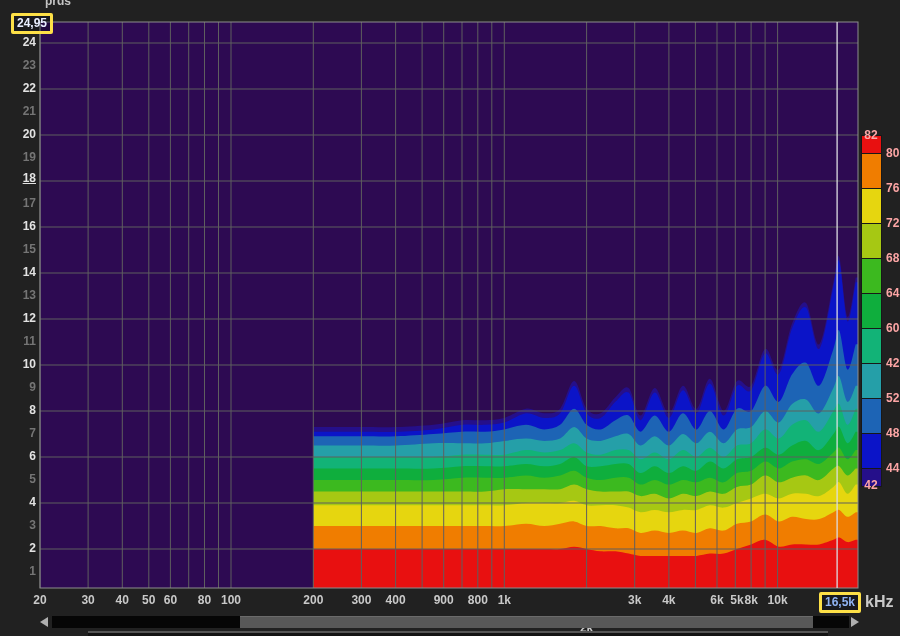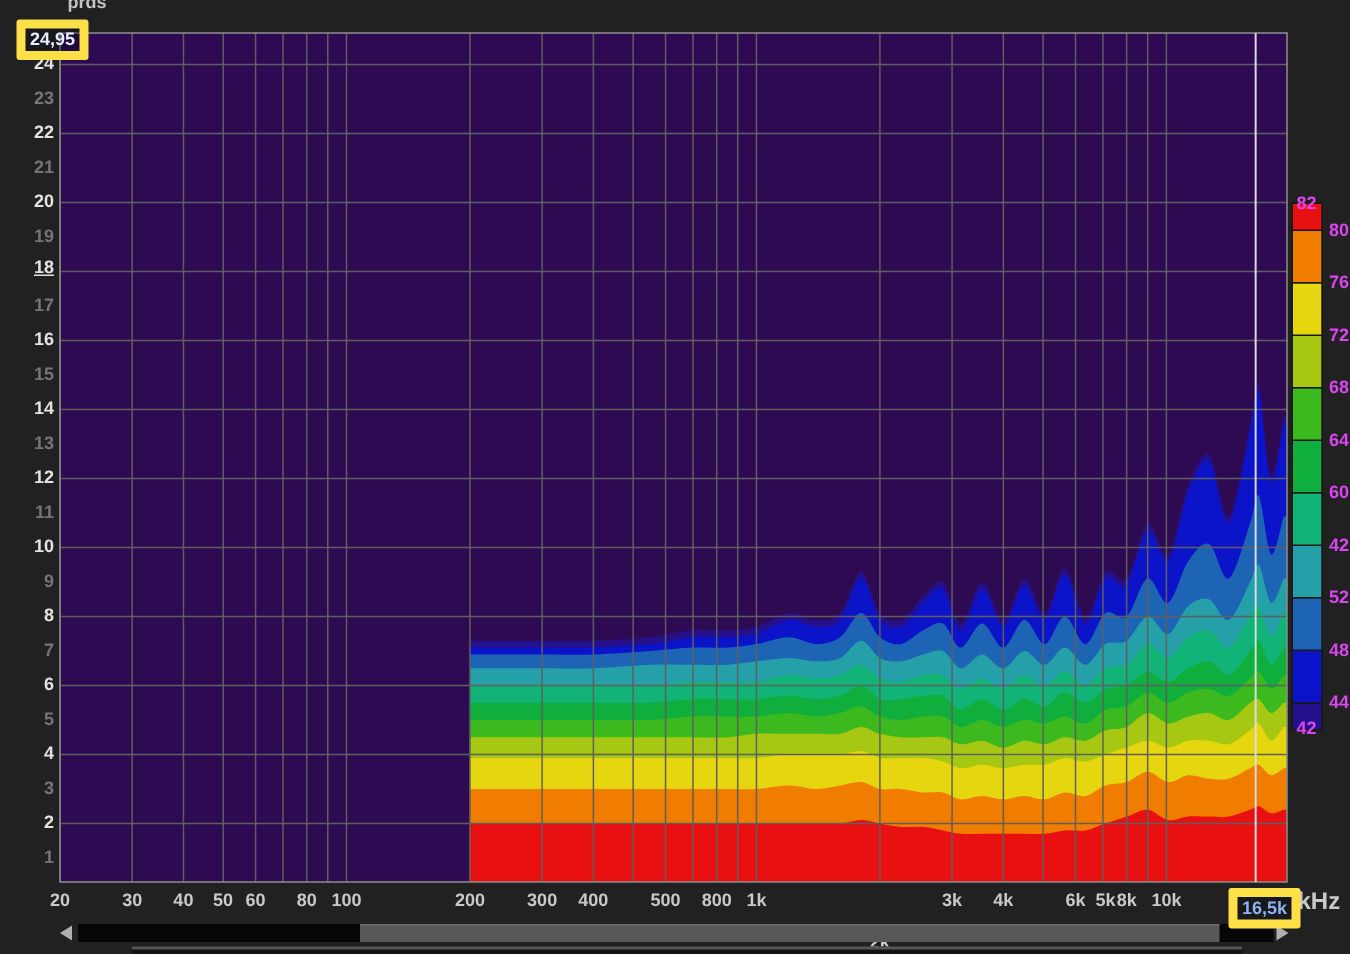--- a/index.html
+++ b/index.html
@@ -1,30 +1,30 @@
 <!DOCTYPE html>
 <html><head>
 <meta charset="utf-8">
 <style>
   html,body{margin:0;padding:0;background:#212121;}
   .screen{position:relative;width:900px;height:636px;overflow:hidden;background:#212121;
           font-family:"Liberation Sans","DejaVu Sans",sans-serif;}
   #plot-svg{position:absolute;left:0;top:0;}
   .y-unit{position:absolute;left:45px;top:-6px;font-size:12px;font-weight:bold;color:#c4c4c4;}
   .lim-box{position:absolute;font-size:12px;font-weight:bold;line-height:15px;
-           padding:0 3px;border:6px solid #fde047;border-radius:2px;background:rgba(10,12,24,0.35);z-index:5;}
+           padding:0 3px;border:3px solid #fde047;border-radius:2px;background:rgba(10,12,24,0.35);z-index:5;}
   .ylim{left:11px;top:13px;color:#e8eeff;}
   .xlim{left:819px;top:592px;color:#8fb3f2;}
   .x-unit{position:absolute;left:865px;top:593px;font-size:16px;font-weight:bold;color:#c9c9c9;}
   .ytick{position:absolute;left:4px;width:32px;text-align:right;font-size:12px;font-weight:bold;}
   .ytick.even{color:#e2e2e2;}
   .ytick.odd{color:#757575;}
   .xtick{position:absolute;width:44px;text-align:center;font-size:12px;font-weight:bold;color:#c9c9c9;top:593px;}
   .leg-block{position:absolute;left:862px;width:19px;outline:1px solid #181818;}
-  .leg-label{position:absolute;font-size:12px;font-weight:bold;color:#d946ef;}
+  .leg-label{position:absolute;font-size:12px;font-weight:bold;color:#fca5a5;}
   .sb-arrow{position:absolute;width:0;height:0;}
   .sb-arrow.left{left:40px;top:617px;border-top:5px solid transparent;border-bottom:5px solid transparent;border-right:8px solid #b0b0b0;}
   .sb-arrow.right{left:851px;top:617px;border-top:5px solid transparent;border-bottom:5px solid transparent;border-left:8px solid #b0b0b0;}
   .sb-track{position:absolute;left:52px;top:616px;width:797px;height:12px;background:#060606;}
   .sb-thumb{position:absolute;left:188px;top:0;width:573px;height:12px;background:#585858;border-top:1px solid #6b6b6b;box-sizing:border-box;}
   .bottom-panel-edge{position:absolute;left:88px;top:631px;width:740px;height:5px;border-top:2px solid #565656;background:#131313;}
 </style>
 </head>
 <body>
 
@@ -128,21 +128,21 @@
       <div class="xtick" style="left: 18px;">20</div>
       <div class="xtick" style="left: 66.1257px;">30</div>
       <div class="xtick" style="left: 100.271px;">40</div>
       <div class="xtick" style="left: 126.757px;">50</div>
       <div class="xtick" style="left: 148.397px;">60</div>
       <div class="xtick" style="left: 182.543px;">80</div>
       <div class="xtick" style="left: 209.029px;">100</div>
       <div class="xtick" style="left: 291.3px;">200</div>
       <div class="xtick" style="left: 339.426px;">300</div>
       <div class="xtick" style="left: 373.571px;">400</div>
-      <div class="xtick" style="left: 421.697px;">500</div>
+      <div class="xtick" style="left: 421.697px;">900</div>
       <div class="xtick" style="left: 455.843px;">800</div>
       <div class="xtick" style="left: 482.329px;">1k</div>
       <div class="xtick" style="left: 564.6px; margin-top: 28px;">2k</div>
       <div class="xtick" style="left: 612.726px;">3k</div>
       <div class="xtick" style="left: 646.871px;">4k</div>
       <div class="xtick" style="left: 669px; margin-left: 46px;">5k</div>
       <div class="xtick" style="left: 694.997px;">6k</div>
       <div class="xtick" style="left: 729.143px;">8k</div>
       <div class="xtick" style="left: 755.629px;">10k</div>
     </div>

